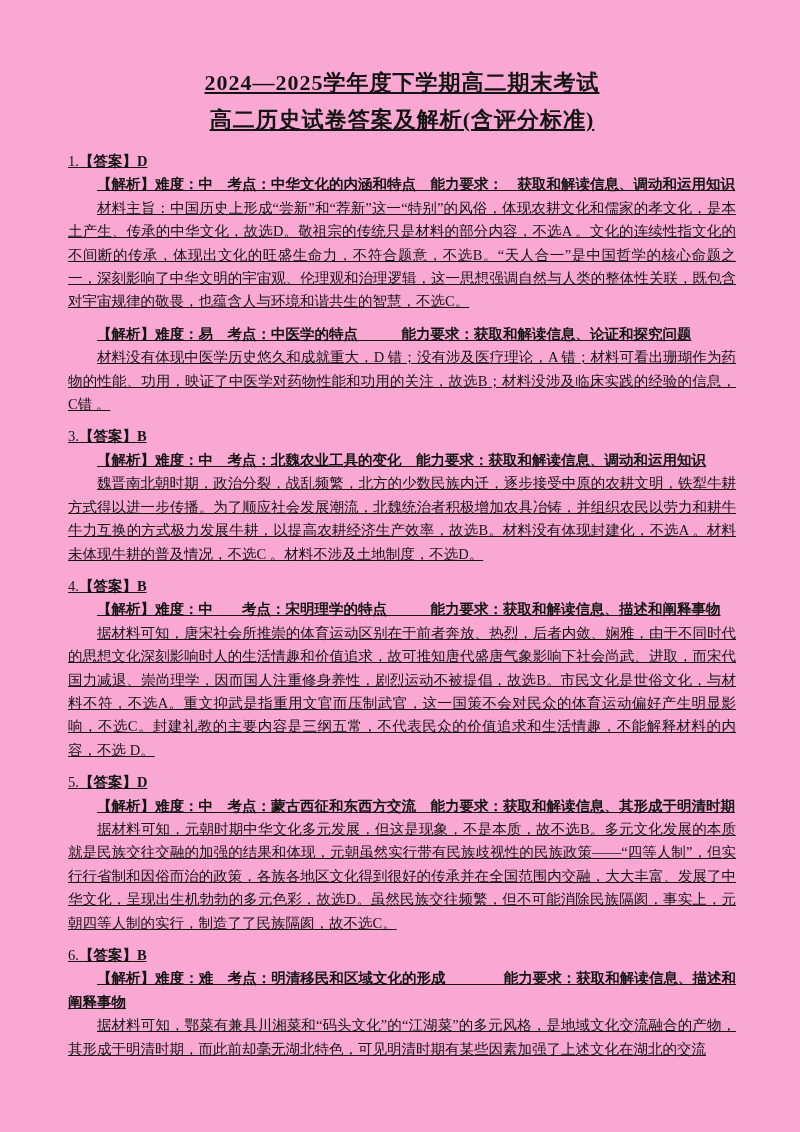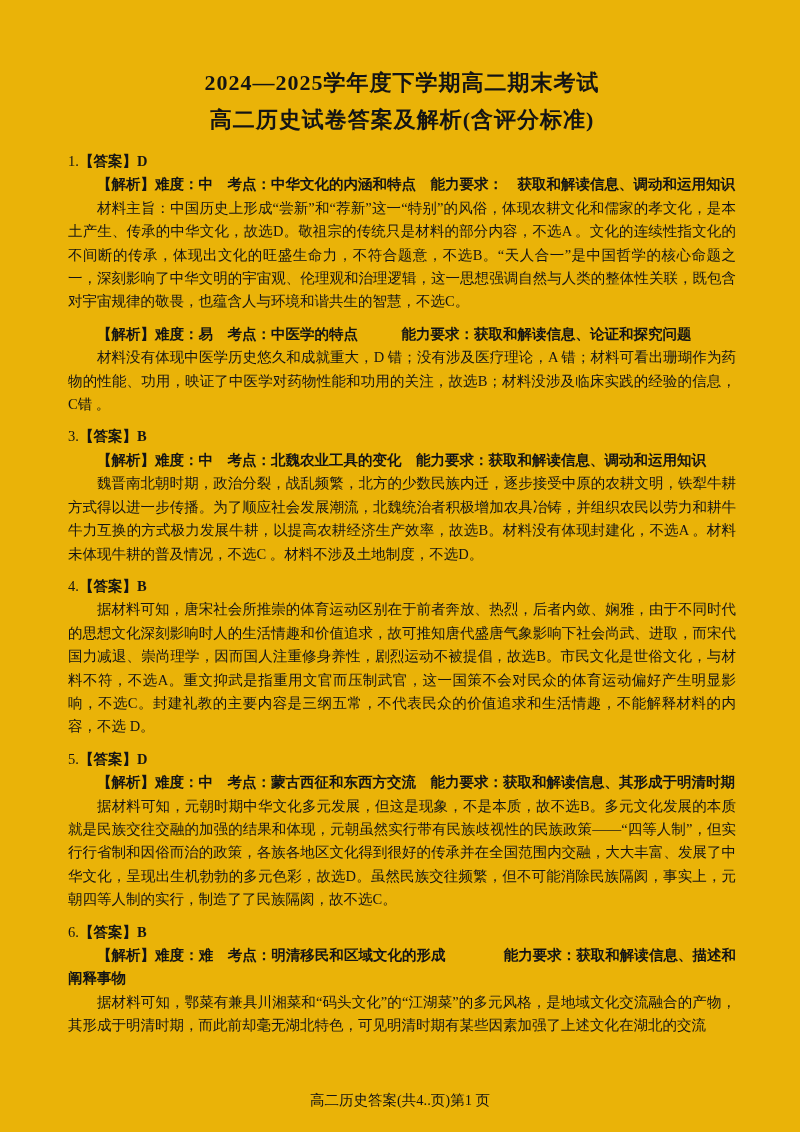--- a/index.html
+++ b/index.html
@@ -7,21 +7,22 @@
   body {
     width: 800px; height: 1132px;
     font-family: "Liberation Serif", "DejaVu Serif", serif;
     color: #141414;
     overflow: hidden;
   }
   .page {
     position: relative;
     width: 800px; height: 1132px;
     padding: 64px 64px 0 68px;
-    background: #eab308;
+    background: #f9a8d4;
+    text-decoration: underline;
   }
   .title {
     text-align: center;
     font-weight: bold;
     font-size: 22px;
     line-height: 37px;
     letter-spacing: 1px;
   }
   .content {
     margin-top: 12px;
@@ -69,32 +70,32 @@
     </section>
 
     <section class="q">
       <p class="answer-line"><span class="q-num">3.</span><span class="answer-bold">【答案】B</span></p>
       <p class="analysis">【解析】难度：中　考点：北魏农业工具的变化　能力要求：获取和解读信息、调动和运用知识</p>
       <p class="para">魏晋南北朝时期，政治分裂，战乱频繁，北方的少数民族内迁，逐步接受中原的农耕文明，铁犁牛耕方式得以进一步传播。为了顺应社会发展潮流，北魏统治者积极增加农具冶铸，并组织农民以劳力和耕牛牛力互换的方式极力发展牛耕，以提高农耕经济生产效率，故选B。材料没有体现封建化，不选A 。材料未体现牛耕的普及情况，不选C 。材料不涉及土地制度，不选D。</p>
     </section>
 
     <section class="q">
       <p class="answer-line"><span class="q-num">4.</span><span class="answer-bold">【答案】B</span></p>
+      <p class="analysis">【解析】难度：中　　考点：宋明理学的特点　　　能力要求：获取和解读信息、描述和阐释事物</p>
       <p class="para">据材料可知，唐宋社会所推崇的体育运动区别在于前者奔放、热烈，后者内敛、娴雅，由于不同时代的思想文化深刻影响时人的生活情趣和价值追求，故可推知唐代盛唐气象影响下社会尚武、进取，而宋代国力减退、崇尚理学，因而国人注重修身养性，剧烈运动不被提倡，故选B。市民文化是世俗文化，与材料不符，不选A。重文抑武是指重用文官而压制武官，这一国策不会对民众的体育运动偏好产生明显影响，不选C。封建礼教的主要内容是三纲五常，不代表民众的价值追求和生活情趣，不能解释材料的内容，不选 D。</p>
     </section>
 
     <section class="q">
       <p class="answer-line"><span class="q-num">5.</span><span class="answer-bold">【答案】D</span></p>
       <p class="analysis">【解析】难度：中　考点：蒙古西征和东西方交流　能力要求：获取和解读信息、其形成于明清时期</p>
       <p class="para">据材料可知，元朝时期中华文化多元发展，但这是现象，不是本质，故不选B。多元文化发展的本质就是民族交往交融的加强的结果和体现，元朝虽然实行带有民族歧视性的民族政策——“四等人制”，但实行行省制和因俗而治的政策，各族各地区文化得到很好的传承并在全国范围内交融，大大丰富、发展了中华文化，呈现出生机勃勃的多元色彩，故选D。虽然民族交往频繁，但不可能消除民族隔阂，事实上，元朝四等人制的实行，制造了了民族隔阂，故不选C。</p>
     </section>
 
     <section class="q">
       <p class="answer-line"><span class="q-num">6.</span><span class="answer-bold">【答案】B</span></p>
       <p class="analysis">【解析】难度：难　考点：明清移民和区域文化的形成　　　　能力要求：获取和解读信息、描述和阐释事物</p>
       <p class="para">据材料可知，鄂菜有兼具川湘菜和“码头文化”的“江湖菜”的多元风格，是地域文化交流融合的产物，其形成于明清时期，而此前却毫无湖北特色，可见明清时期有某些因素加强了上述文化在湖北的交流</p>
     </section>
 
   </div>
 
-  <div class="footer">高二历史答案(共4..页)第1 页</div>
 
 </div>
 
 </body></html>

